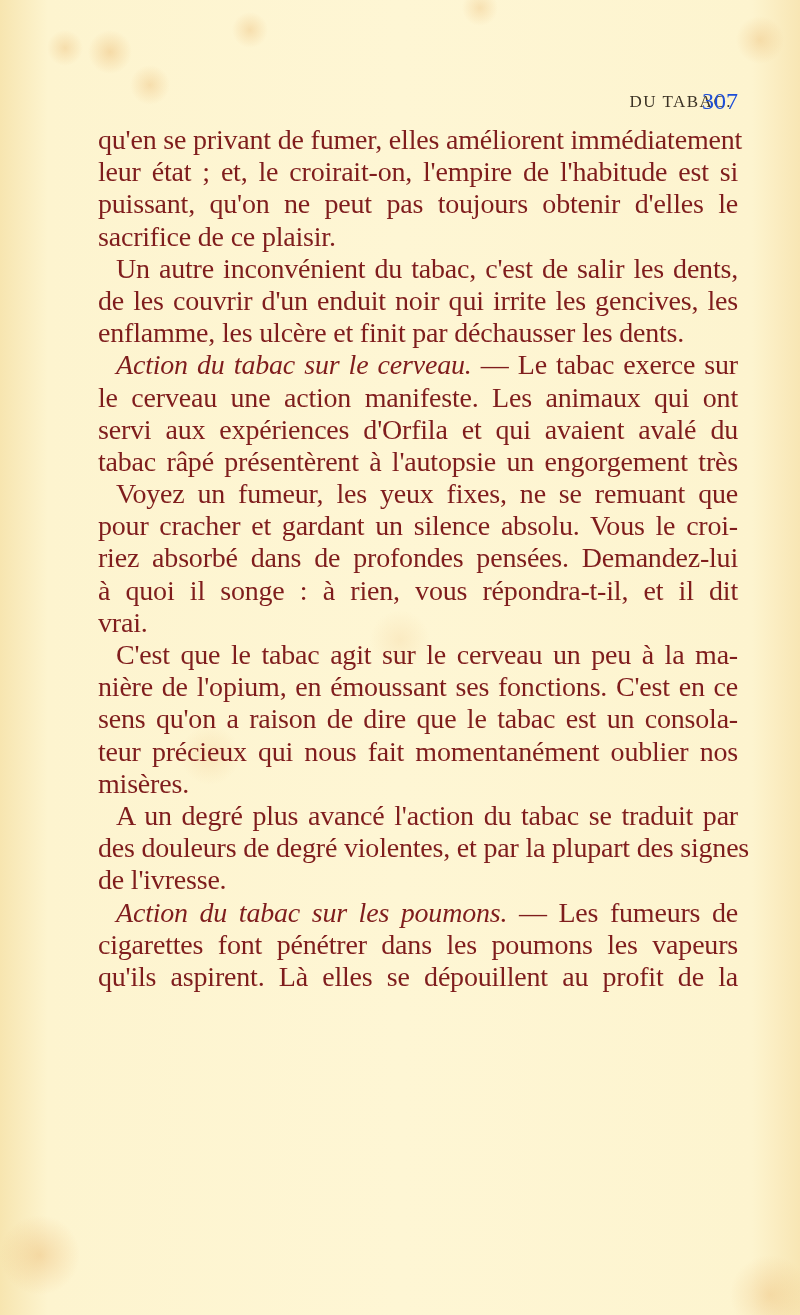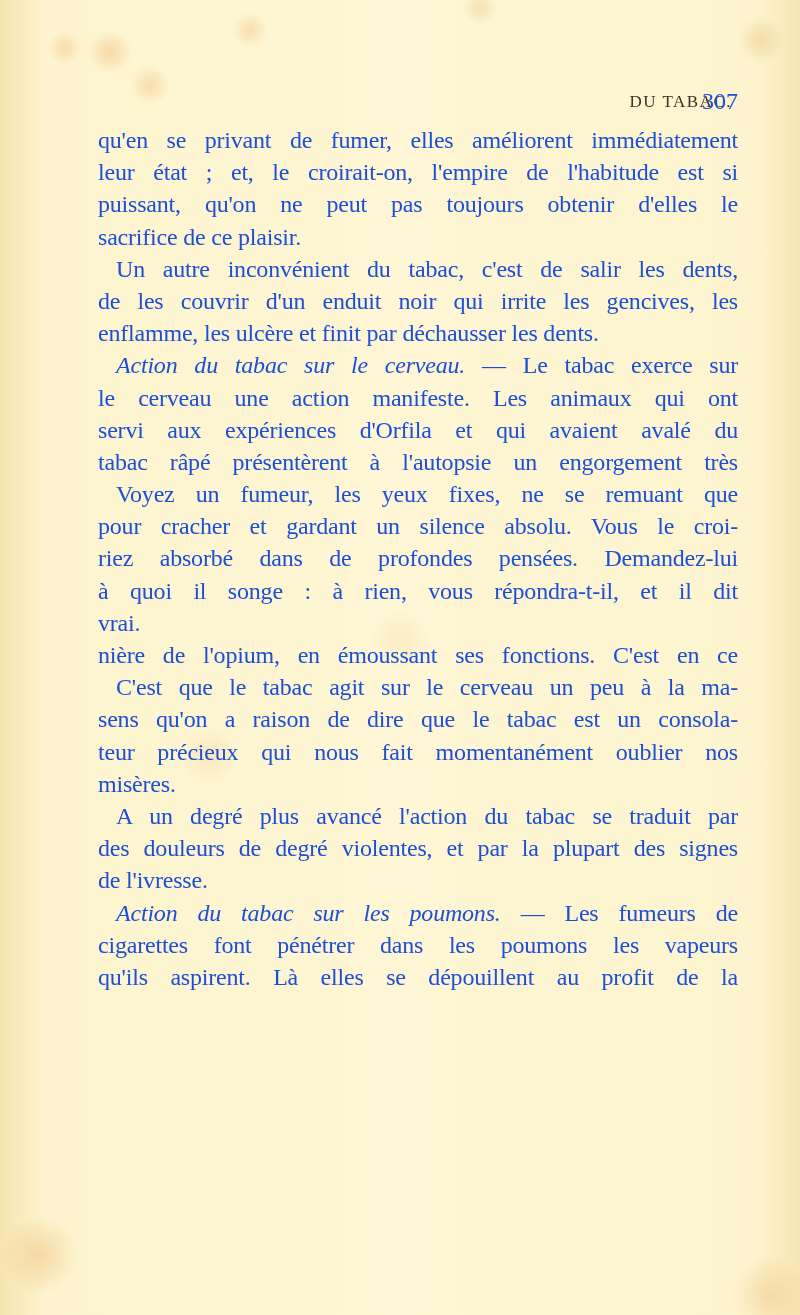--- a/index.html
+++ b/index.html
@@ -63,26 +63,26 @@
     .text-block {
       position: absolute;
       top: 124px;
       left: 98px;
       width: 640px;
     }
     .line {
       display: block;
       height: 32.2px;
       line-height: 32.2px;
-      font-size: 24px;
+      font-size: 28px;
       white-space: nowrap;
       text-align: justify;
       text-align-last: justify;
       letter-spacing: -0.2px;
-      color: #1d4ed8;
+      color: #7f1d1d;
     }
     .line.last {
       text-align-last: left;
     }
     .line.indent-small {
       padding-left: 18px;
     }
     .italic {
       font-style: italic;
     }
@@ -112,22 +112,22 @@
     <span class="line">servi aux expériences d'Orfila et qui avaient avalé du</span>
     <span class="line">tabac râpé présentèrent à l'autopsie un engorgement très</span>
 
 
     <span class="line indent-small">Voyez un fumeur, les yeux fixes, ne se remuant que</span>
     <span class="line">pour cracher et gardant un silence absolu. Vous le croi-</span>
     <span class="line">riez absorbé dans de profondes pensées. Demandez-lui</span>
     <span class="line">à quoi il songe : à rien, vous répondra-t-il, et il dit</span>
     <span class="line last">vrai.</span>
 
+    <span class="line indent-small">C'est que le tabac agit sur le cerveau un peu à la ma-</span>
     <span class="line">nière de l'opium, en émoussant ses fonctions. C'est en ce</span>
-    <span class="line indent-small">C'est que le tabac agit sur le cerveau un peu à la ma-</span>
     <span class="line">sens qu'on a raison de dire que le tabac est un consola-</span>
     <span class="line">teur précieux qui nous fait momentanément oublier nos</span>
     <span class="line last">misères.</span>
 
     <span class="line indent-small">A un degré plus avancé l'action du tabac se traduit par</span>
     <span class="line">des douleurs de degré violentes, et par la plupart des signes</span>
     <span class="line last">de l'ivresse.</span>
 
     <span class="line indent-small"><span class="italic">Action du tabac sur les poumons.</span> <span>— Les fumeurs de</span></span>
     <span class="line">cigarettes font pénétrer dans les poumons les vapeurs</span>

